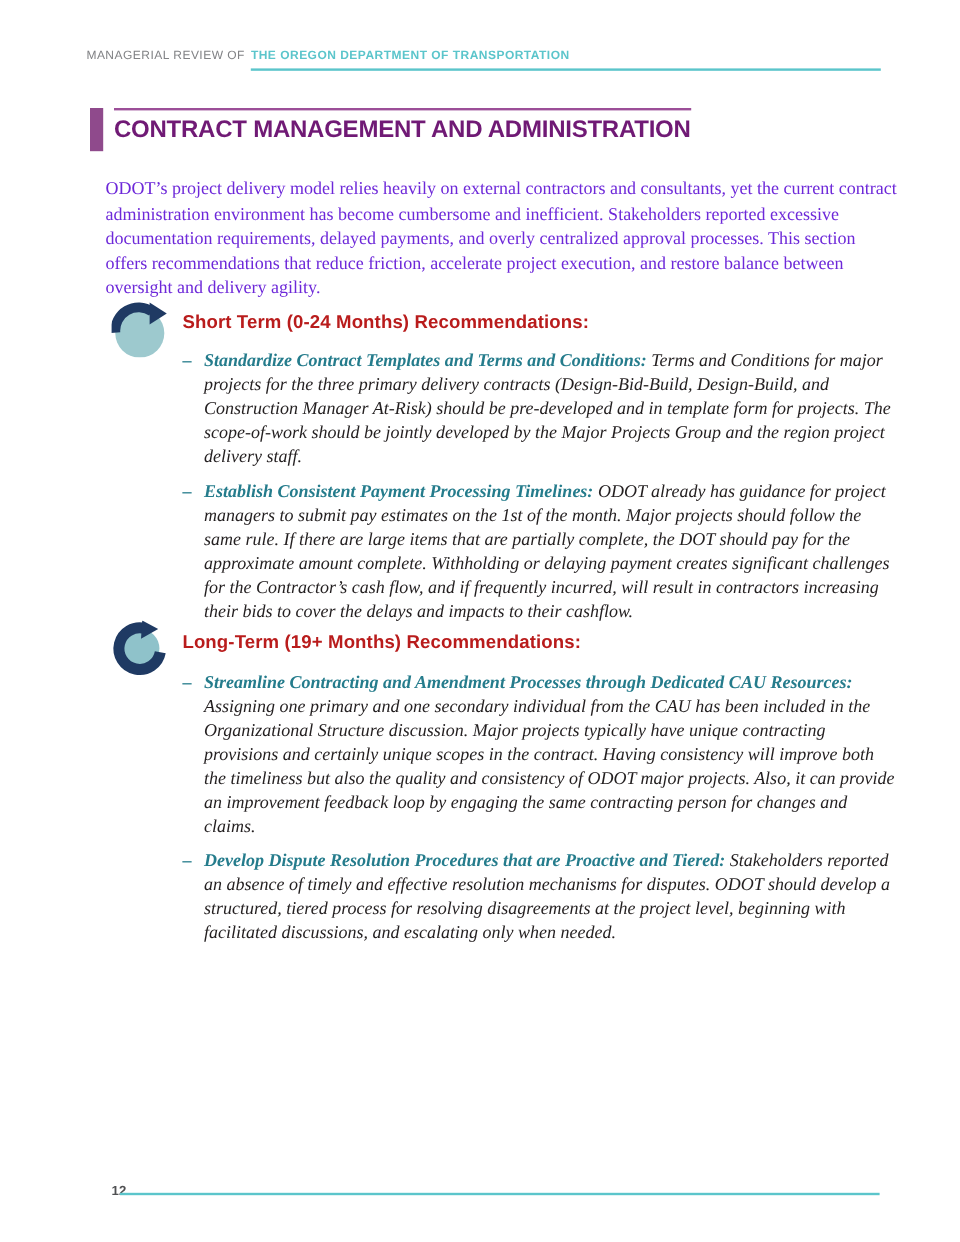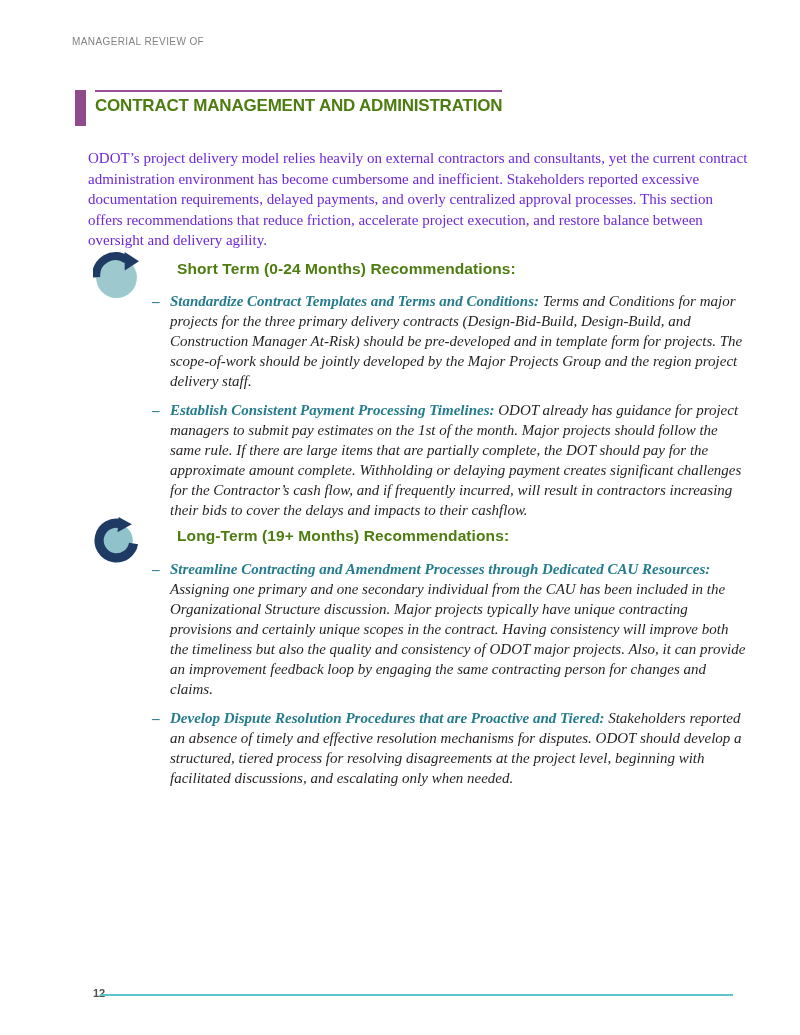--- a/index.html
+++ b/index.html
@@ -32,39 +32,39 @@
 
   
   .title-block { position: absolute; top: 90px; left: 75px; display: flex; }
   .title-bar {
     width: 11px; height: 36px; background: #8f4a8c; margin-right: 9px;
   }
   h1.section-title {
     margin: 0; display: inline-block;
     border-top: 2px solid #9c4f98;
     padding-top: 4px;
-    color: #4d7c0f; font-size: 17px; font-weight: 700; letter-spacing: -0.2px;
+    color: #701a75; font-size: 20px; font-weight: 700; letter-spacing: -0.2px;
     line-height: 1.2;
   }
 
   
   .intro {
     position: absolute; top: 133px; left: 88px; width: 660px;
     font-family: "Liberation Serif", serif;
     font-size: 15px; line-height: 20.5px; color: #6d28d9;
   }
 
   
   .group-icon { position: absolute; left: 93px; width: 47px; height: 47px; }
   .icon-short { top: 251px; }
   .icon-long  { top: 517px; }
 
   .group-heading {
     position: absolute; left: 152px;
-    color: #4d7c0f; font-size: 15.5px; font-weight: 700; letter-spacing: 0.1px; margin-left: 25px;
+    color: #b91c1c; font-size: 15.5px; font-weight: 700; letter-spacing: 0.1px;
   }
   .heading-short { top: 260px; }
   .heading-long  { top: 527px; }
 
   .rec-list { position: absolute; left: 152px; width: 595px; }
   .list-short { top: 291px; }
   .list-long  { top: 559px; }
 
   .rec-item { display: flex; margin-bottom: 9px; }
   .rec-dash {
@@ -87,20 +87,23 @@
   .footer-rule {
     position: absolute; left: 100px; right: 67px; top: 994px;
     border-bottom: 2px solid #5bc5cb;
   }
 </style>
 </head>
 <body>
 
 <div class="page-header">
   <span class="prefix">MANAGERIAL REVIEW OF</span>
+  <div class="header-tail">
+    <span class="doc-title">THE OREGON DEPARTMENT OF TRANSPORTATION</span>
+  </div>
 </div>
 
 <div class="title-block">
   <div class="title-bar"></div>
   <h1 class="section-title">CONTRACT MANAGEMENT AND ADMINISTRATION</h1>
 </div>
 
 <p class="intro">ODOT’s project delivery model relies heavily on external contractors and consultants, yet the current contract administration environment has become cumbersome and inefficient. Stakeholders reported excessive documentation requirements, delayed payments, and overly centralized approval processes. This section offers recommendations that reduce friction, accelerate project execution, and restore balance between oversight and delivery agility.</p>
 
 <div class="group-icon icon-short">

